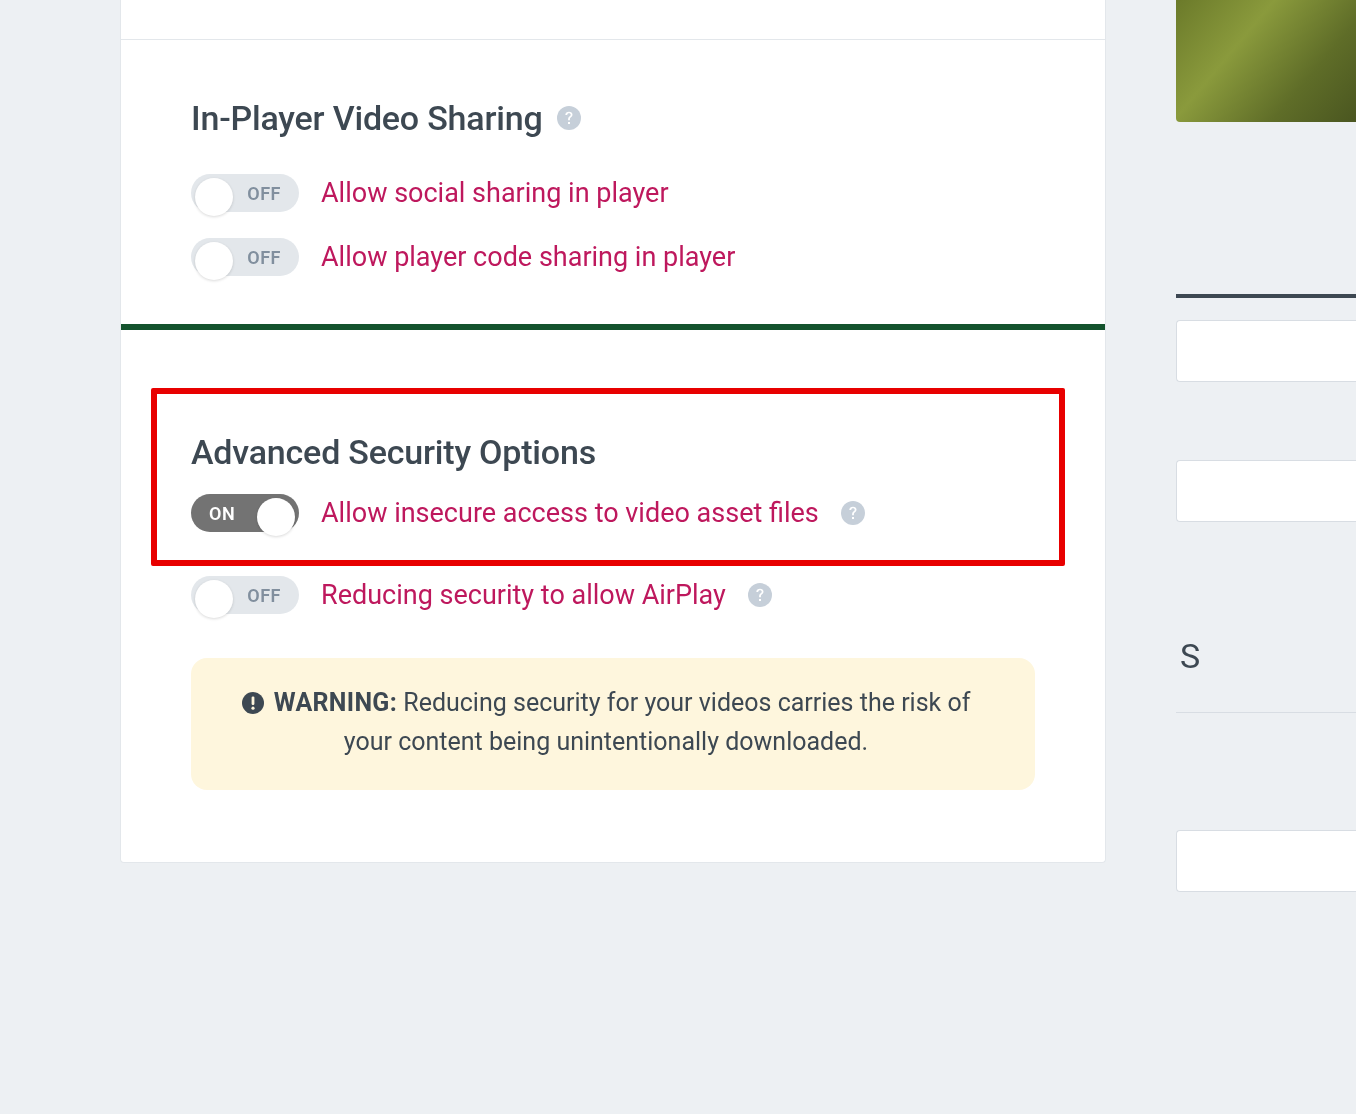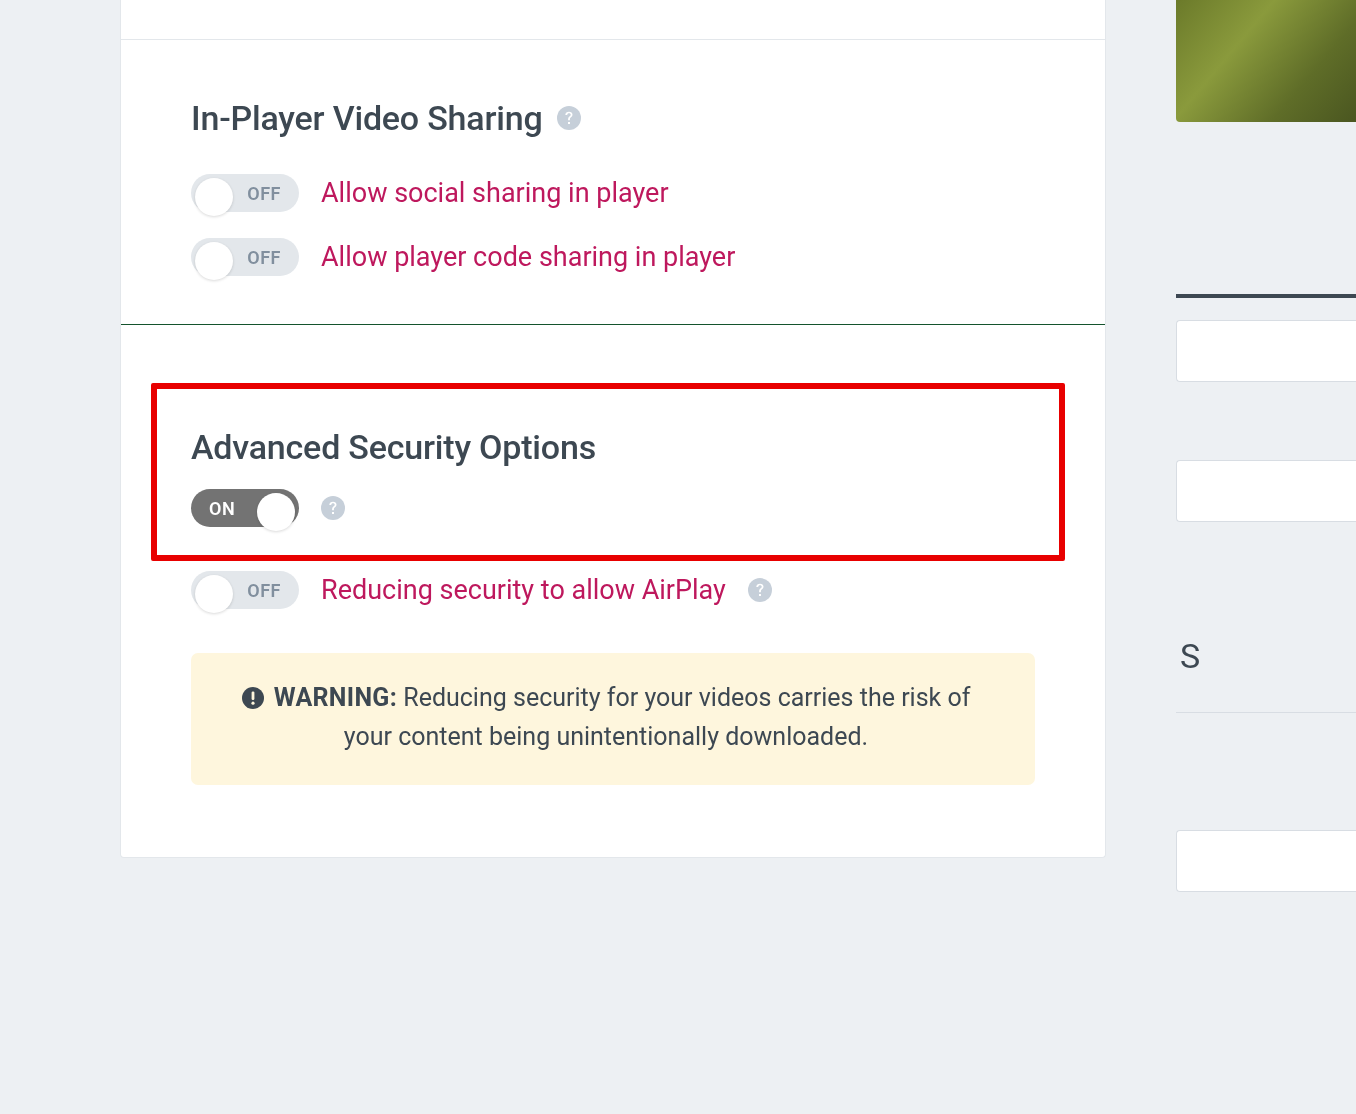--- a/index.html
+++ b/index.html
@@ -24,21 +24,21 @@
       border: 1px solid #e3e7eb;
       border-top: none;
       border-radius: 0 0 4px 4px;
     }
     .spacer-top {
       height: 40px;
       border-bottom: 1px solid #e3e7eb;
     }
     .section {
       padding: 58px 70px 48px 70px;
-      border-bottom: 1px solid #14532d;
+      border-bottom: 6px solid #14532d;
     }
     .section:last-child {
       border-bottom: none;
       padding-bottom: 72px;
     }
     .section-title {
       display: flex;
       align-items: center;
       gap: 14px;
       margin-bottom: 36px;
@@ -131,21 +131,21 @@
       border-radius: 2px;
     }
     .highlight-box .section-title {
       margin-bottom: 22px;
     }
     .highlight-box .toggle-row {
       margin-bottom: 8px;
     }
     .warning-box {
       background: #fef6dd;
-      border-radius: 7px;
+      border-radius: 16px;
       padding: 26px 40px 28px 26px;
       margin-top: 44px;
       text-align: center;
       font-size: 25px;
       line-height: 1.55;
       color: #3d4852;
     }
     .warning-label {
       font-weight: 700;
       letter-spacing: 0.3px;
@@ -243,20 +243,21 @@
     <div class="highlight-box">
       <div class="section-title">
         <h2>Advanced Security Options</h2>
       </div>
 
       <div class="toggle-row">
         <div class="toggle toggle-on">
           <span class="toggle-text">ON</span>
           <div class="toggle-knob"></div>
         </div>
+        <span class="toggle-label">Allow insecure access to video asset files</span>
         <span class="help-icon">
           <svg viewBox="0 0 10 14" fill="#ffffff">
               <path d="M4.1 9.2h1.8V8c0-.6.2-1 .8-1.5l.9-.8c.6-.6.9-1.2.9-2C8.5 2 7 .8 5 .8 2.9.8 1.4 2 1.3 3.9h1.9c.1-1 .8-1.6 1.8-1.6s1.7.6 1.7 1.4c0 .5-.2.9-.7 1.3l-.9.8c-.7.6-1 1.2-1 2.1v1.3zM4 13h2v-2H4v2z"></path>
             </svg>
         </span>
       </div>
     </div>
 
     <div class="toggle-row">
       <div class="toggle toggle-off">

